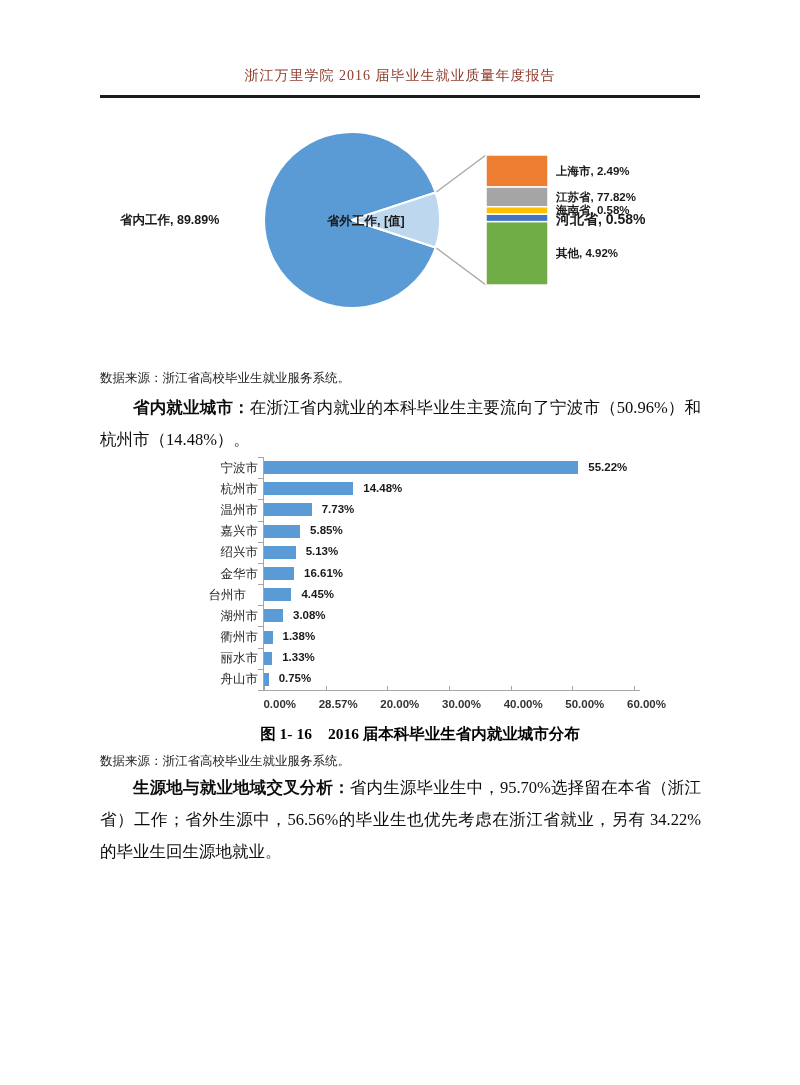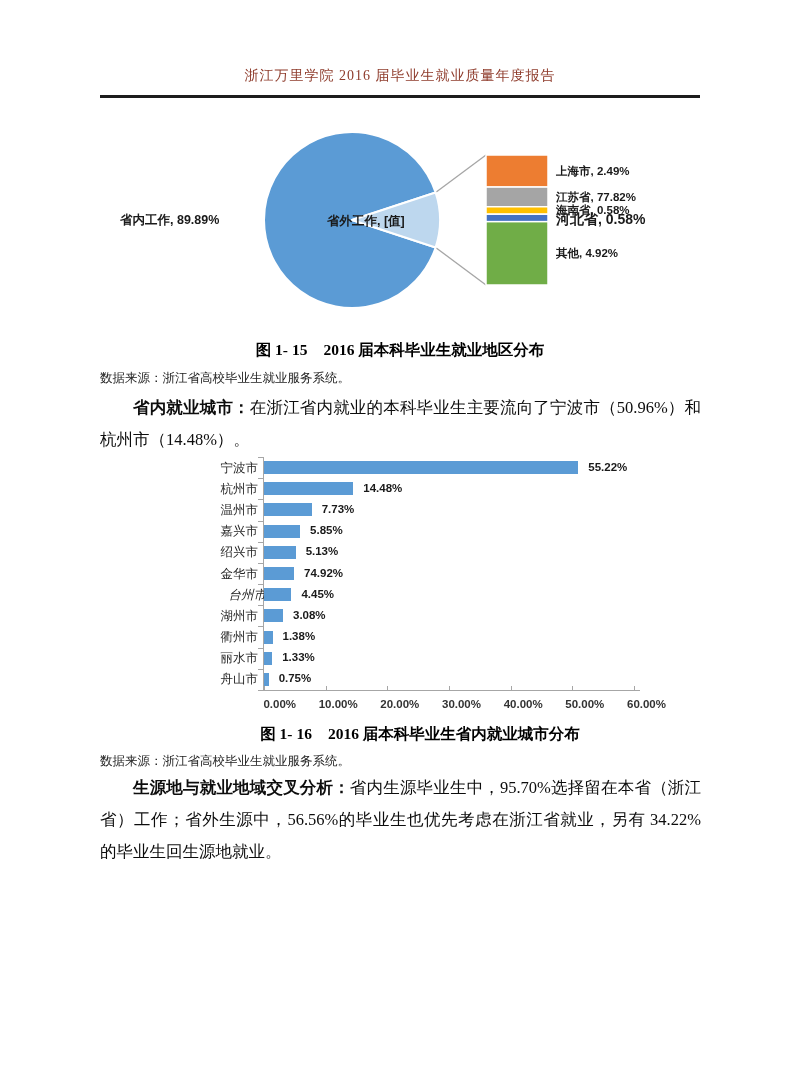--- a/index.html
+++ b/index.html
@@ -82,23 +82,20 @@
         <div class="pie-label" style="left: 556px; top: 52.0248px; font-size: 11.5px;">上海市, 2.49%</div>
         <div class="pie-label" style="left: 556px; top: 77.896px; font-size: 11.5px;">江苏省, 77.82%</div>
         <div class="pie-label" style="left: 556px; top: 91.4752px; font-size: 11.5px;">海南省, 0.58%</div>
         <div class="pie-label" style="left: 556px; top: 98.9406px; font-size: 14px;">河北省, 0.58%</div>
         <div class="pie-label" style="left: 556px; top: 134.337px; font-size: 11.5px;">其他, 4.92%</div>
         <div class="pie-label center" style="left: 120px; top: 100px; width: 200px;">省内工作, 89.89%</div>
         <div class="pie-label center" style="left: 327px; top: 101px; width: 200px;">省外工作, [值]</div>
       </div>
   </div>
 
-  <div class="caption" style="top:340px;">
-    <span>图 1- 15</span><span class="cap-title">2016 届本科毕业生就业地区分布</span>
-  </div>
   <div class="source" style="top:370px;">数据来源：浙江省高校毕业生就业服务系统。</div>
 
   <p class="para" style="top:392px;">
     <span class="lead">省内就业城市：</span><span>在浙江省内就业的本科毕业生主要流向了宁波市（50.96%）和杭州市（14.48%）。</span>
   </p>
 
   <div class="fig bar-figure" id="barchart">
       <div class="bc-axis" style="left: 263px; top: 5px; width: 1.3px; height: 233px; background: rgb(166, 166, 166);"></div>
       <div class="bc-cat" style="left: 178px; top: 7.59091px; width: 80px;">宁波市</div>
       <div class="bc-bar" style="left: 264px; top: 9.09091px; width: 314.253px; height: 13px; background: rgb(91, 155, 213);"></div>
@@ -115,23 +112,23 @@
       <div class="bc-cat" style="left: 178px; top: 71.1364px; width: 80px;">嘉兴市</div>
       <div class="bc-bar" style="left: 264px; top: 72.6364px; width: 36.075px; height: 13px; background: rgb(91, 155, 213);"></div>
       <div class="bc-val" style="left: 310.075px; top: 72.1364px;">5.85%</div>
       <div class="bc-tick" style="left: 258px; top: 68.5455px; width: 6px; height: 1px;"></div>
       <div class="bc-cat" style="left: 178px; top: 92.3182px; width: 80px;">绍兴市</div>
       <div class="bc-bar" style="left: 264px; top: 93.8182px; width: 31.635px; height: 13px; background: rgb(91, 155, 213);"></div>
       <div class="bc-val" style="left: 305.635px; top: 93.3182px;">5.13%</div>
       <div class="bc-tick" style="left: 258px; top: 89.7273px; width: 6px; height: 1px;"></div>
       <div class="bc-cat" style="left: 178px; top: 113.5px; width: 80px;">金华市</div>
       <div class="bc-bar" style="left: 264px; top: 115px; width: 30.0933px; height: 13px; background: rgb(91, 155, 213);"></div>
-      <div class="bc-val" style="left: 304.093px; top: 114.5px;">74.92%</div>
+      <div class="bc-val" style="left: 304.093px; top: 114.5px;">16.61%</div>
       <div class="bc-tick" style="left: 258px; top: 110.909px; width: 6px; height: 1px;"></div>
-      <div class="bc-cat" style="left: 186px; top: 134.682px; width: 80px; font-style: italic;">台州市</div>
+      <div class="bc-cat" style="left: 166px; top: 134.682px; width: 80px;">台州市</div>
       <div class="bc-bar" style="left: 264px; top: 136.182px; width: 27.4417px; height: 13px; background: rgb(91, 155, 213);"></div>
       <div class="bc-val" style="left: 301.442px; top: 135.682px;">4.45%</div>
       <div class="bc-tick" style="left: 258px; top: 132.091px; width: 6px; height: 1px;"></div>
       <div class="bc-cat" style="left: 178px; top: 155.864px; width: 80px;">湖州市</div>
       <div class="bc-bar" style="left: 264px; top: 157.364px; width: 18.9933px; height: 13px; background: rgb(91, 155, 213);"></div>
       <div class="bc-val" style="left: 292.993px; top: 156.864px;">3.08%</div>
       <div class="bc-tick" style="left: 258px; top: 153.273px; width: 6px; height: 1px;"></div>
       <div class="bc-cat" style="left: 178px; top: 177.045px; width: 80px;">衢州市</div>
       <div class="bc-bar" style="left: 264px; top: 178.545px; width: 8.51px; height: 13px; background: rgb(91, 155, 213);"></div>
       <div class="bc-val" style="left: 282.51px; top: 178.045px;">1.38%</div>
@@ -142,21 +139,21 @@
       <div class="bc-tick" style="left: 258px; top: 195.636px; width: 6px; height: 1px;"></div>
       <div class="bc-cat" style="left: 178px; top: 219.409px; width: 80px;">舟山市</div>
       <div class="bc-bar" style="left: 264px; top: 220.909px; width: 4.625px; height: 13px; background: rgb(91, 155, 213);"></div>
       <div class="bc-val" style="left: 278.625px; top: 220.409px;">0.75%</div>
       <div class="bc-tick" style="left: 258px; top: 216.818px; width: 6px; height: 1px;"></div>
       <div class="bc-tick" style="left: 258px; top: 238px; width: 6px; height: 1px;"></div>
       <div class="bc-axis" style="left: 258px; top: 238px; width: 382px; height: 1.3px; background: rgb(166, 166, 166);"></div>
       <div class="bc-tick" style="left: 264px; top: 234px; width: 1px; height: 4px;"></div>
       <div class="bc-xlab" style="left: 232px; top: 246px;">0.00%</div>
       <div class="bc-tick" style="left: 325.667px; top: 234px; width: 1px; height: 4px;"></div>
-      <div class="bc-xlab" style="left: 293.667px; top: 246px;">10.00%</div>
+      <div class="bc-xlab" style="left: 293.667px; top: 246px;">28.57%</div>
       <div class="bc-tick" style="left: 387.333px; top: 234px; width: 1px; height: 4px;"></div>
       <div class="bc-xlab" style="left: 355.333px; top: 246px;">20.00%</div>
       <div class="bc-tick" style="left: 449px; top: 234px; width: 1px; height: 4px;"></div>
       <div class="bc-xlab" style="left: 417px; top: 246px;">30.00%</div>
       <div class="bc-tick" style="left: 510.667px; top: 234px; width: 1px; height: 4px;"></div>
       <div class="bc-xlab" style="left: 478.667px; top: 246px;">40.00%</div>
       <div class="bc-tick" style="left: 572.333px; top: 234px; width: 1px; height: 4px;"></div>
       <div class="bc-xlab" style="left: 540.333px; top: 246px;">50.00%</div>
       <div class="bc-tick" style="left: 634px; top: 234px; width: 1px; height: 4px;"></div>
       <div class="bc-xlab" style="left: 602px; top: 246px;">60.00%</div>

